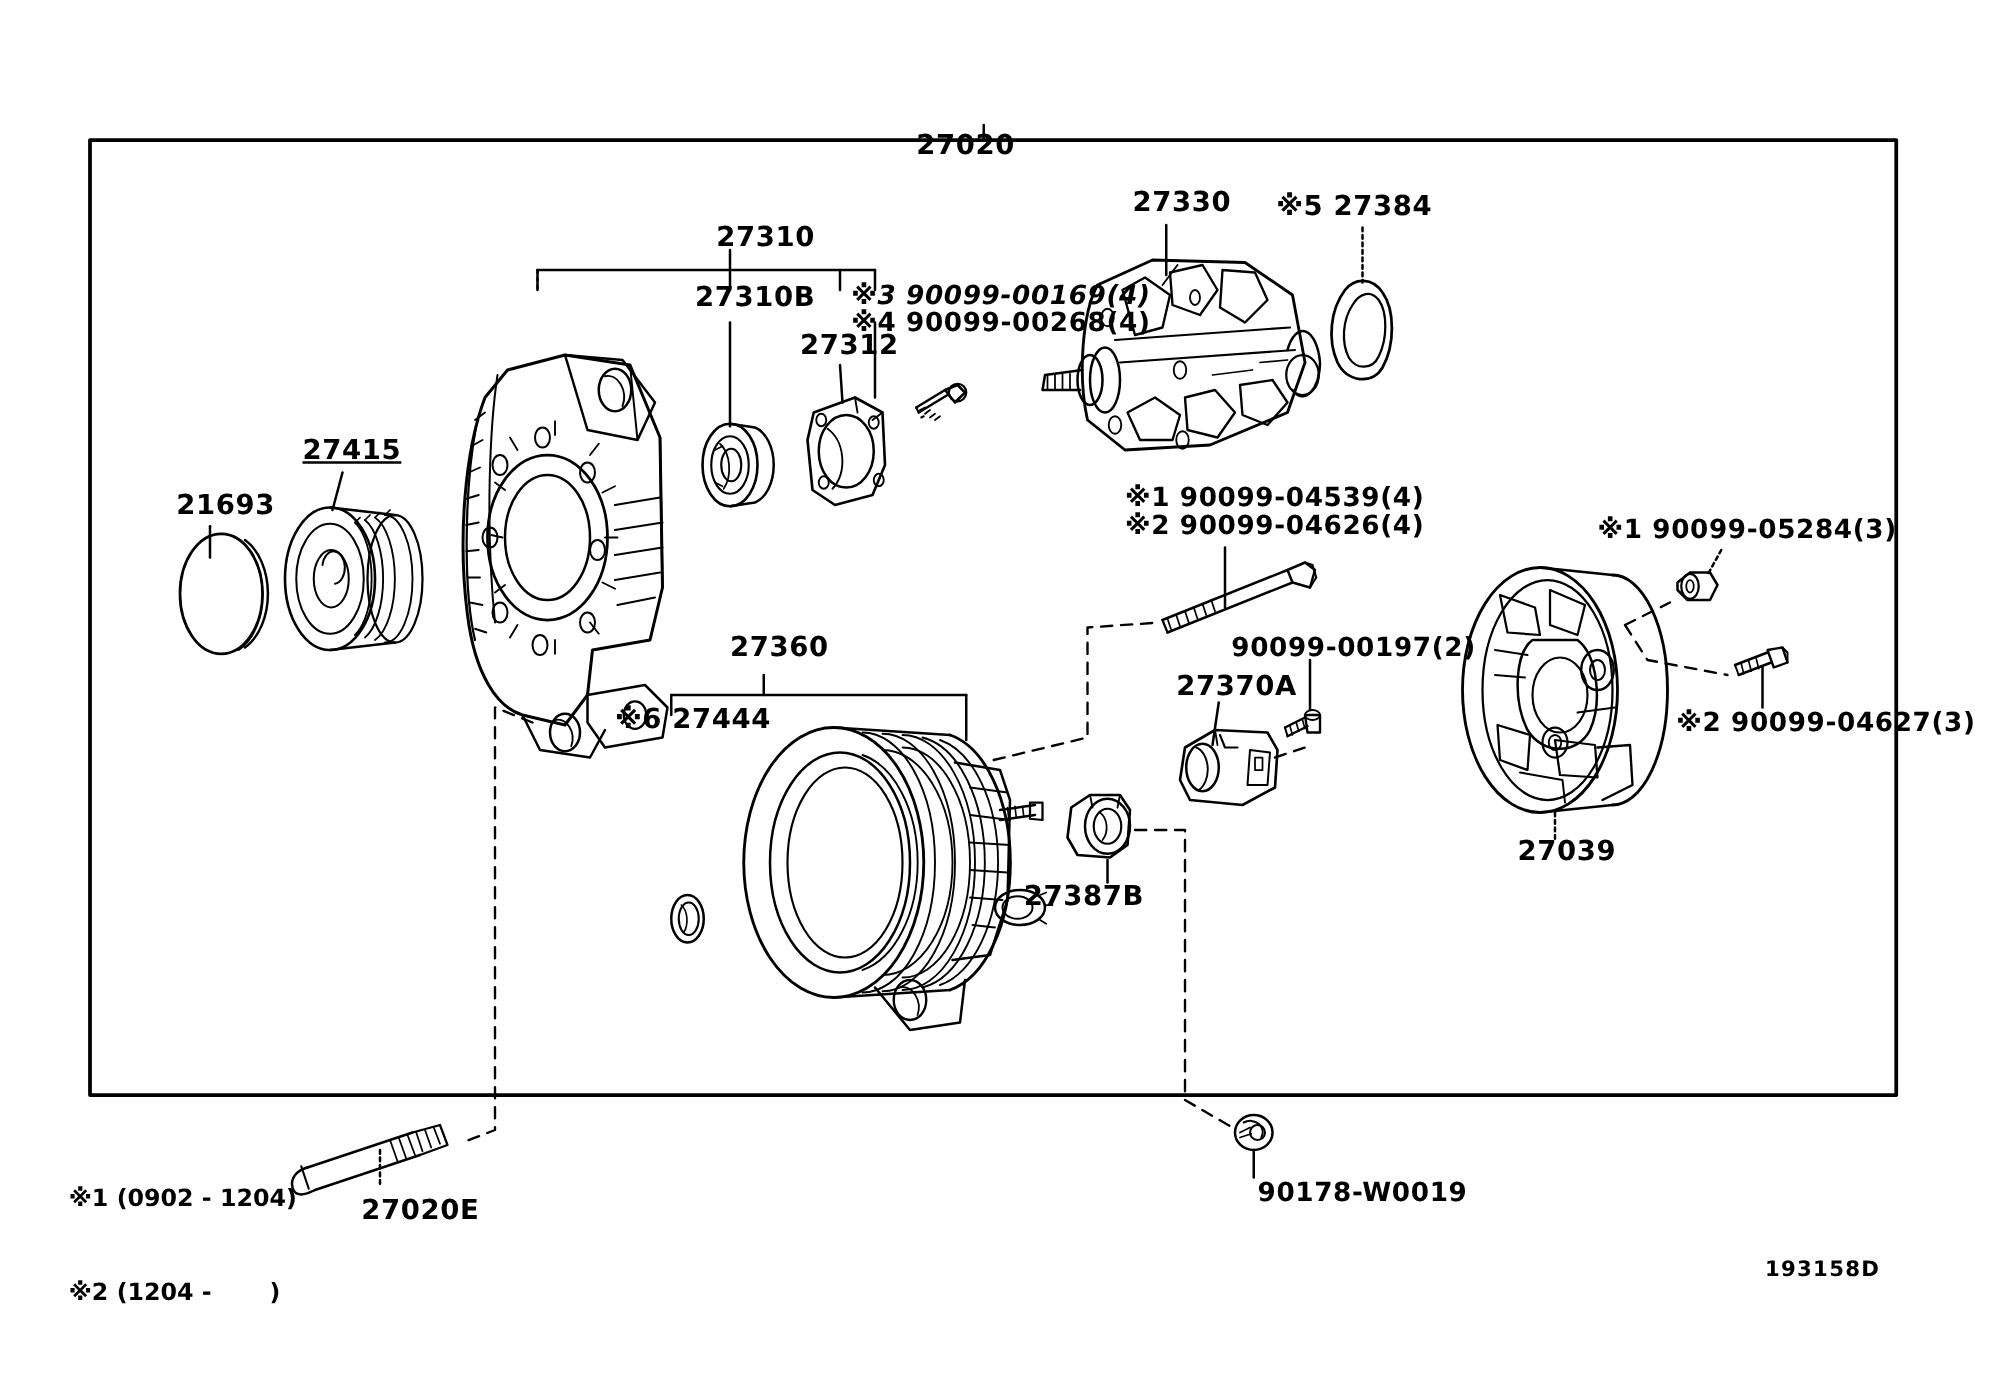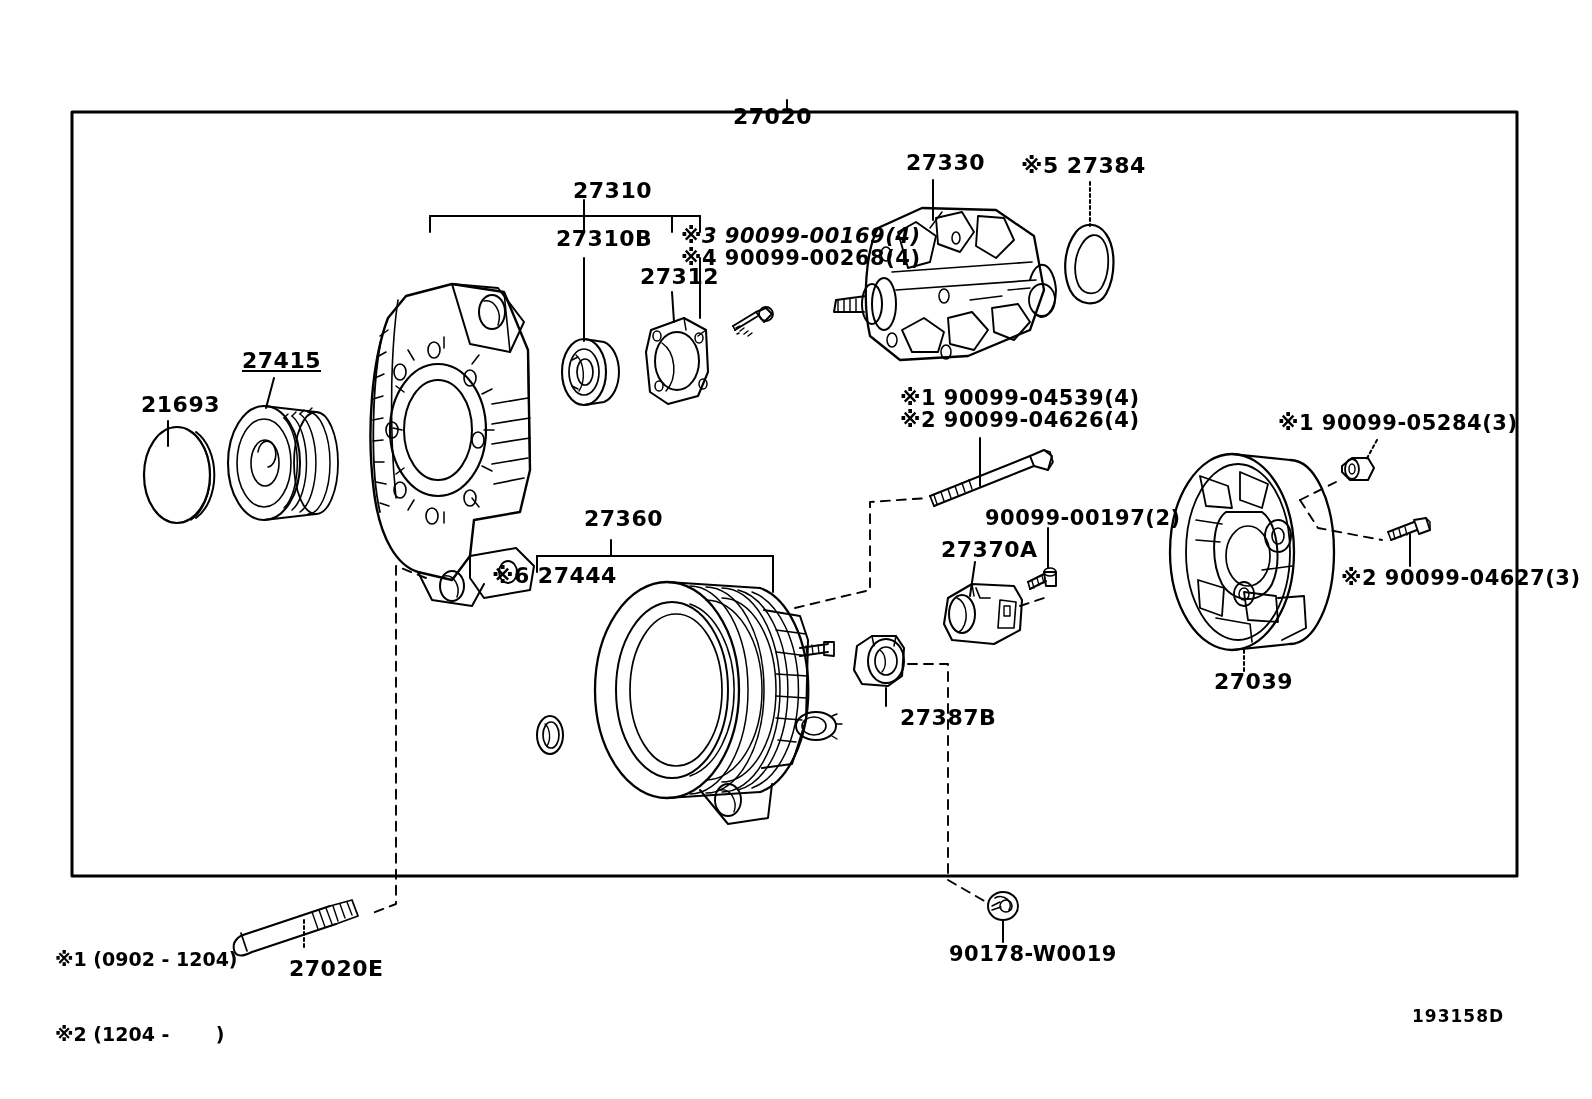--- a/index.html
+++ b/index.html
@@ -386,28 +386,28 @@
   <div class="lbl num" style="left:1021px;top:155px;">※5 27384</div>
 
   <div class="lbl" style="left:900px;top:388px;">※1 90099-04539(4)</div>
   <div class="lbl" style="left:900px;top:410px;">※2 90099-04626(4)</div>
 
   <div class="lbl num" style="left:584px;top:508px;">27360</div>
   <div class="lbl num" style="left:492px;top:565px;">※6 27444</div>
 
   <div class="lbl" style="left:985px;top:508px;">90099-00197(2)</div>
   <div class="lbl num" style="left:941px;top:539px;">27370A</div>
-  <div class="lbl num" style="left:900px;top:707px;">27387B</div>
+  <div class="lbl num" style="left:819px;top:707px;">27387B</div>
 
   <div class="lbl" style="left:1278px;top:413px;">※1 90099-05284(3)</div>
   <div class="lbl" style="left:1341px;top:568px;">※2 90099-04627(3)</div>
   <div class="lbl num" style="left:1214px;top:671px;">27039</div>
 
   <div class="lbl num" style="left:289px;top:958px;">27020E</div>
-  <div class="lbl" style="left:949px;top:944px;text-align:center;">90178-W0019</div>
+  <div class="lbl" style="left:1006px;top:944px;text-align:center;">90178-W0019</div>
 
   <div class="legend">
     <div>※1 (0902 - 1204)</div>
     <div>※2 (1204 -       )</div>
     <div>※3 (       - 1009)</div>
     
     
     
   </div>
 

